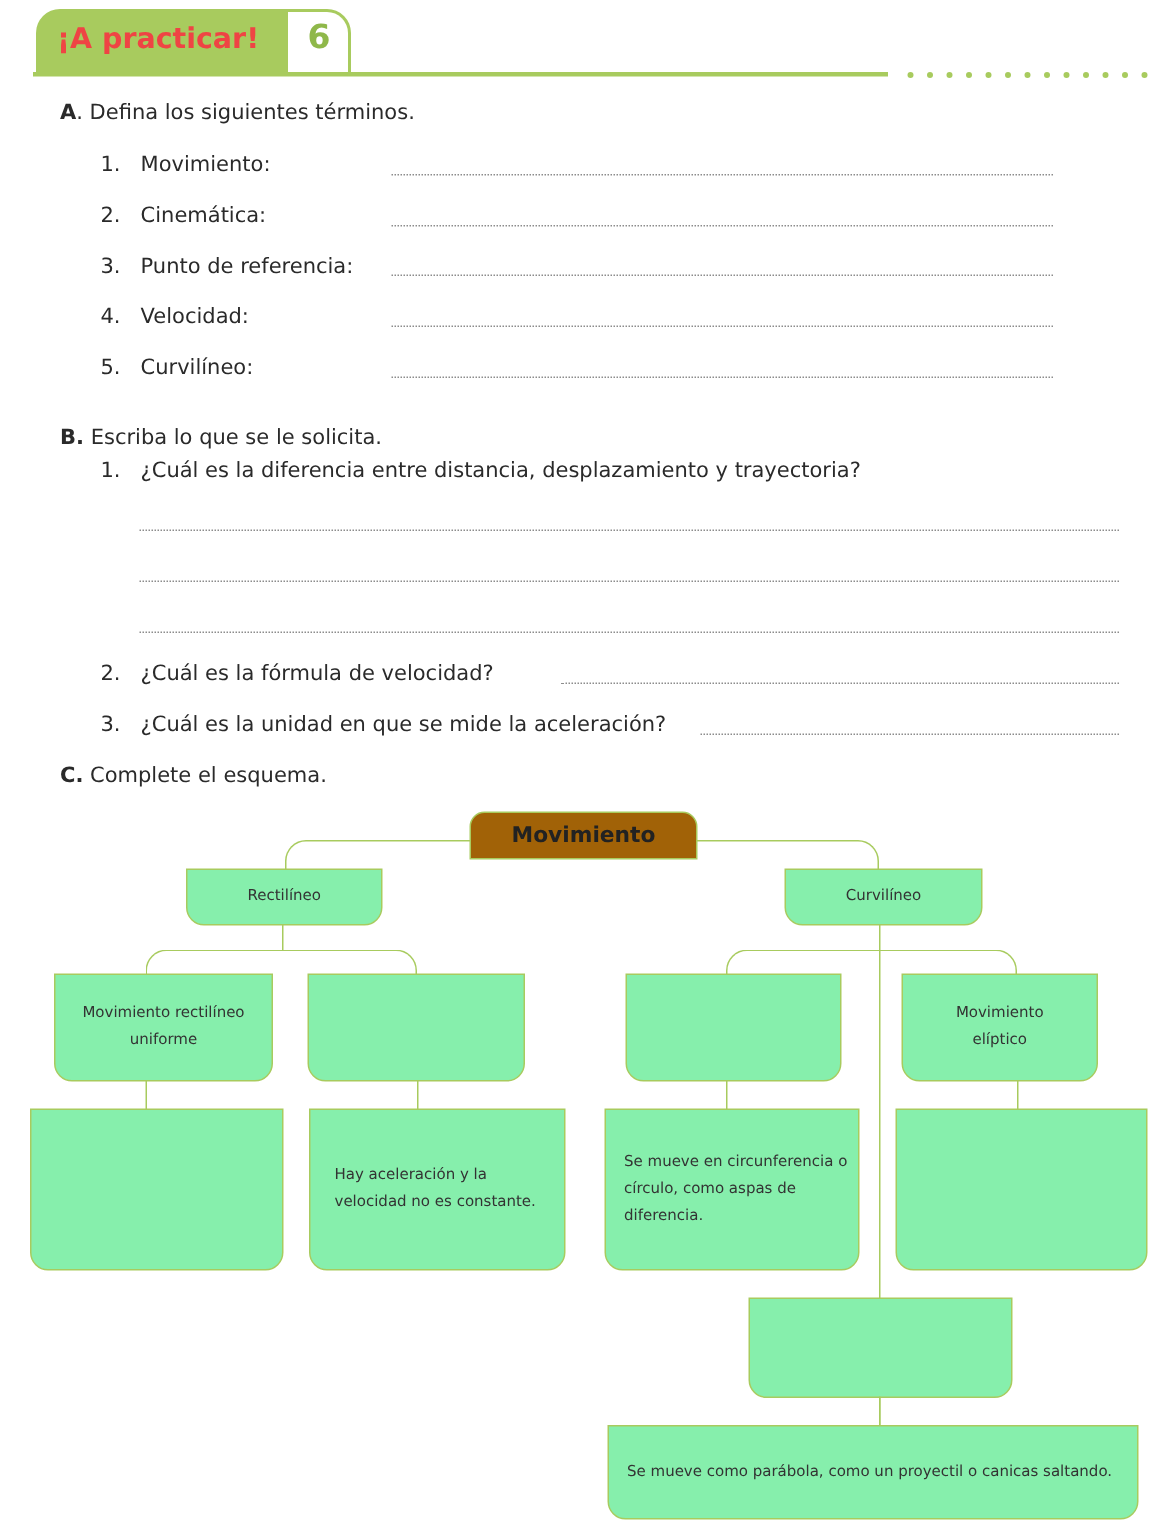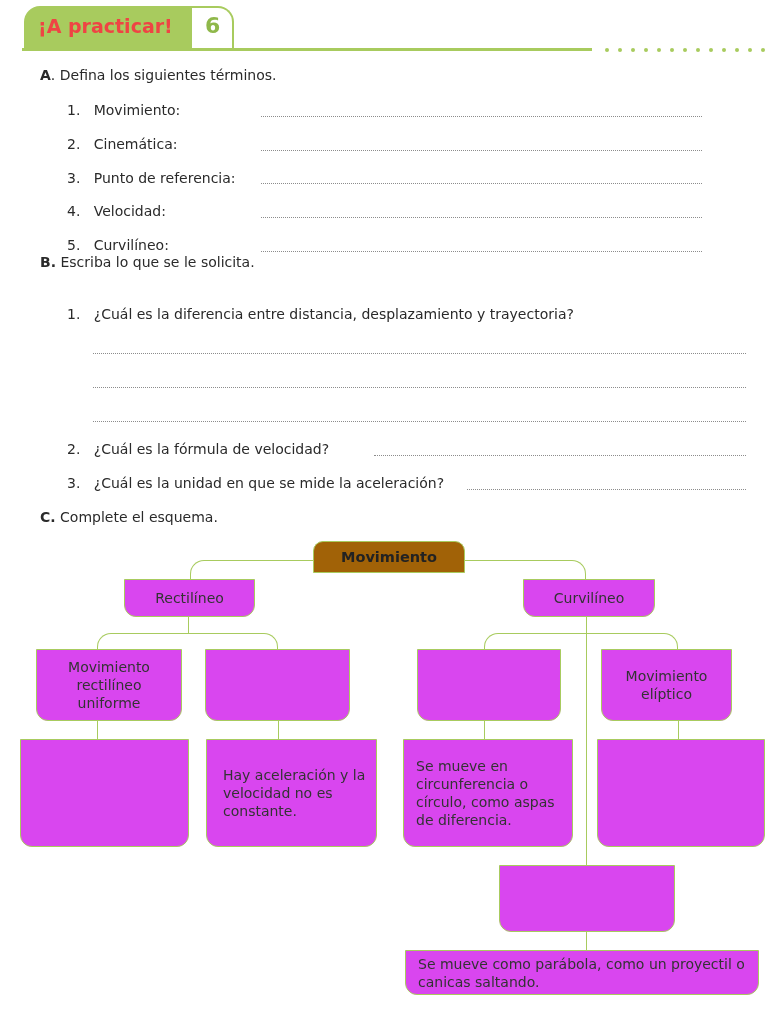--- a/index.html
+++ b/index.html
@@ -19,21 +19,21 @@
   .header-dots { position:absolute; left:605px; top:48px; display:flex; gap:9px; }
   .header-dots span { width:4px; height:4px; border-radius:50%; background:#a8cb5e; display:block; }
 
   .sec { position:absolute; font-size:14px; }
   .sec b { font-weight:bold; }
   .item { position:absolute; font-size:14px; }
   .dotline { position:absolute; height:0; border-bottom:1px dotted #8c8c8c; }
 
   
   .box { position:absolute; border:1.6px solid #a8cb5e; border-radius:0 0 12px 12px;
-         box-sizing:border-box; background:#d946ef; font-size:14px; color:#333;
+         box-sizing:border-box; background:#86efac; font-size:10px; color:#333;
          display:flex; align-items:center; justify-content:center; text-align:center;
          line-height:18px; }
   .box.left { justify-content:flex-start; text-align:left; padding-left:16px; }
   .box.root { background:#a16207; border-radius:10px 10px 0 0; font-weight:bold; font-size:14.5px; color:#222;}
   .conn { position:absolute; border-color:#a8cb5e; border-style:solid; border-width:0; box-sizing:border-box; }
   .vline { position:absolute; width:0; border-left:1.6px solid #a8cb5e; }
 </style>
 </head>
 <body>
 
@@ -70,21 +70,21 @@
 
 <div class="item" style="left:67px; top:170px;"><span>3.</span>&nbsp;&nbsp;&nbsp;<span>Punto de referencia:</span></div>
 <div class="dotline" style="left:261px; top:183px; width:441px;"></div>
 
 <div class="item" style="left:67px; top:203px;"><span>4.</span>&nbsp;&nbsp;&nbsp;<span>Velocidad:</span></div>
 <div class="dotline" style="left:261px; top:217px; width:441px;"></div>
 
 <div class="item" style="left:67px; top:237px;"><span>5.</span>&nbsp;&nbsp;&nbsp;<span>Curvilíneo:</span></div>
 <div class="dotline" style="left:261px; top:251px; width:441px;"></div>
 
-<div class="sec" style="left:40px; top:254px;">
+<div class="sec" style="left:40px; top:284px;">
   <b>B.</b>&nbsp;<span>Escriba lo que se le solicita.</span>
 </div>
 
 <div class="item" style="left:67px; top:306px;"><span>1.</span>&nbsp;&nbsp;&nbsp;<span>¿Cuál es la diferencia entre distancia, desplazamiento y trayectoria?</span></div>
 <div class="dotline" style="left:93px; top:353px; width:653px;"></div>
 <div class="dotline" style="left:93px; top:387px; width:653px;"></div>
 <div class="dotline" style="left:93px; top:421px; width:653px;"></div>
 
 <div class="item" style="left:67px; top:441px;"><span>2.</span>&nbsp;&nbsp;&nbsp;<span>¿Cuál es la fórmula de velocidad?</span></div>
 <div class="dotline" style="left:374px; top:455px; width:372px;"></div>
@@ -120,13 +120,13 @@
 <div class="box" style="left:417px; top:649px; width:144px; height:72px;"></div>
 <div class="box" style="left:601px; top:649px; width:131px; height:72px; padding:0 22px;">Movimiento elíptico</div>
 
 <div class="box" style="left:20px; top:739px; width:169px; height:108px;"></div>
 <div class="box left" style="left:206px; top:739px; width:171px; height:108px; padding-right:10px;">Hay aceleración y la velocidad no es constante.</div>
 <div class="box left" style="left:403px; top:739px; width:170px; height:108px; padding-left:12px; padding-right:6px;">Se mueve en circunferencia o círculo, como aspas de diferencia.</div>
 <div class="box" style="left:597px; top:739px; width:168px; height:108px;"></div>
 
 <div class="box" style="left:499px; top:865px; width:176px; height:67px;"></div>
 <div class="vline" style="left:586px; top:931px; height:20px;"></div>
-<div class="box left" style="left:405px; top:950px; width:354px; height:45px; padding-left:12px; padding-right:4px;">Se mueve como parábola, como un proyectil o canicas saltando.</div>
+<div class="box left" style="left:405px; top:950px; width:354px; height:63px; padding-left:12px; padding-right:4px;">Se mueve como parábola, como un proyectil o canicas saltando.</div>
 
 </body></html>

